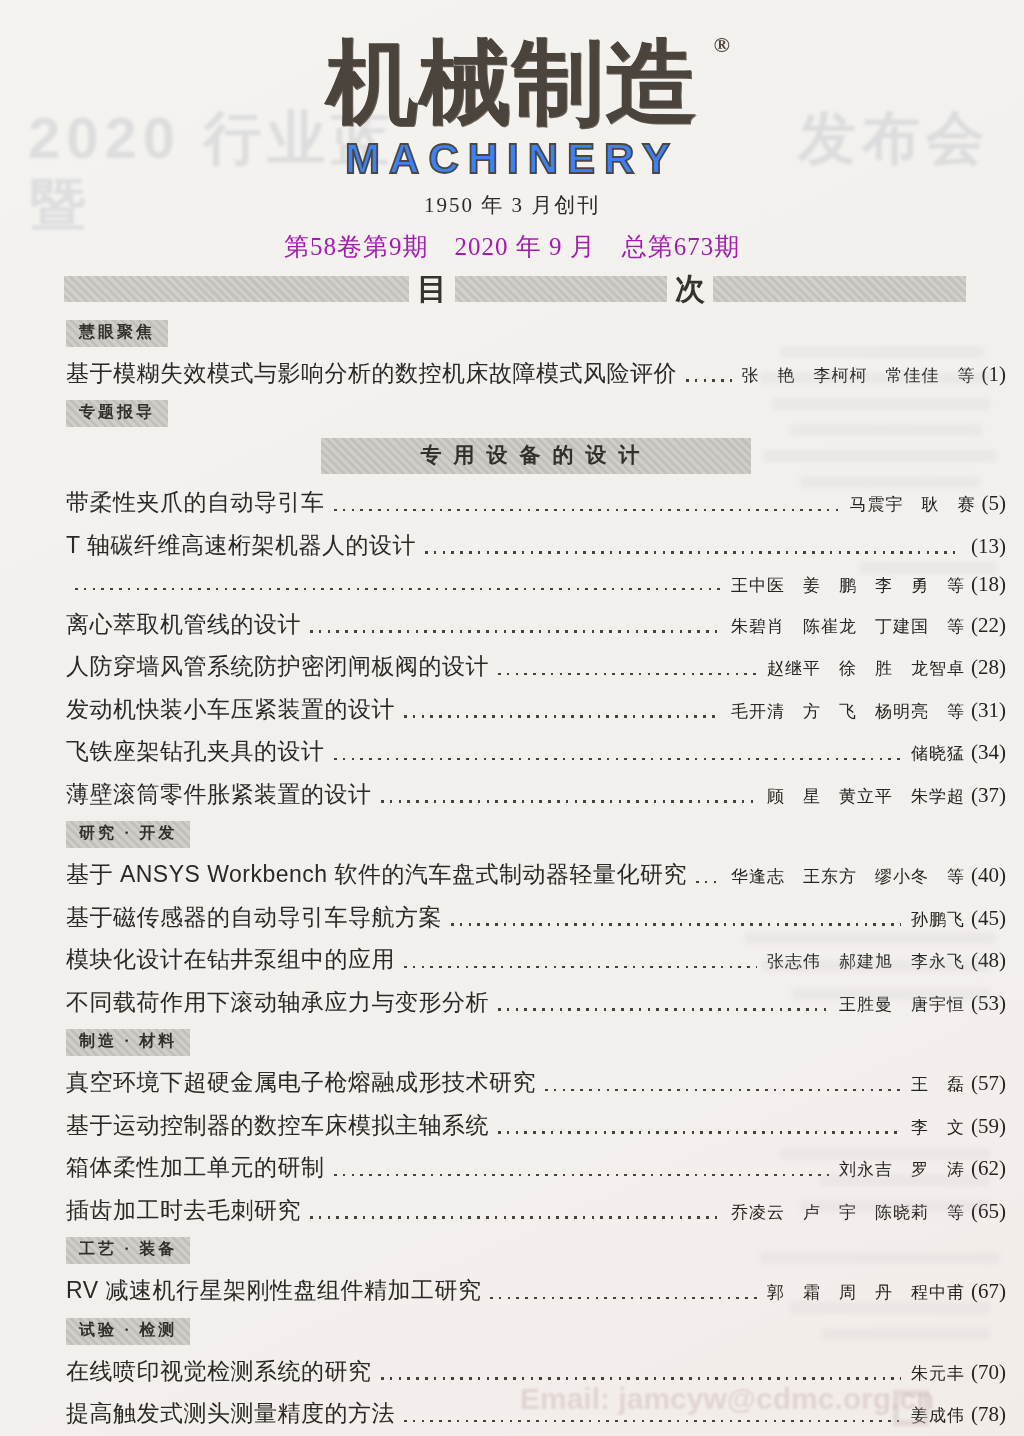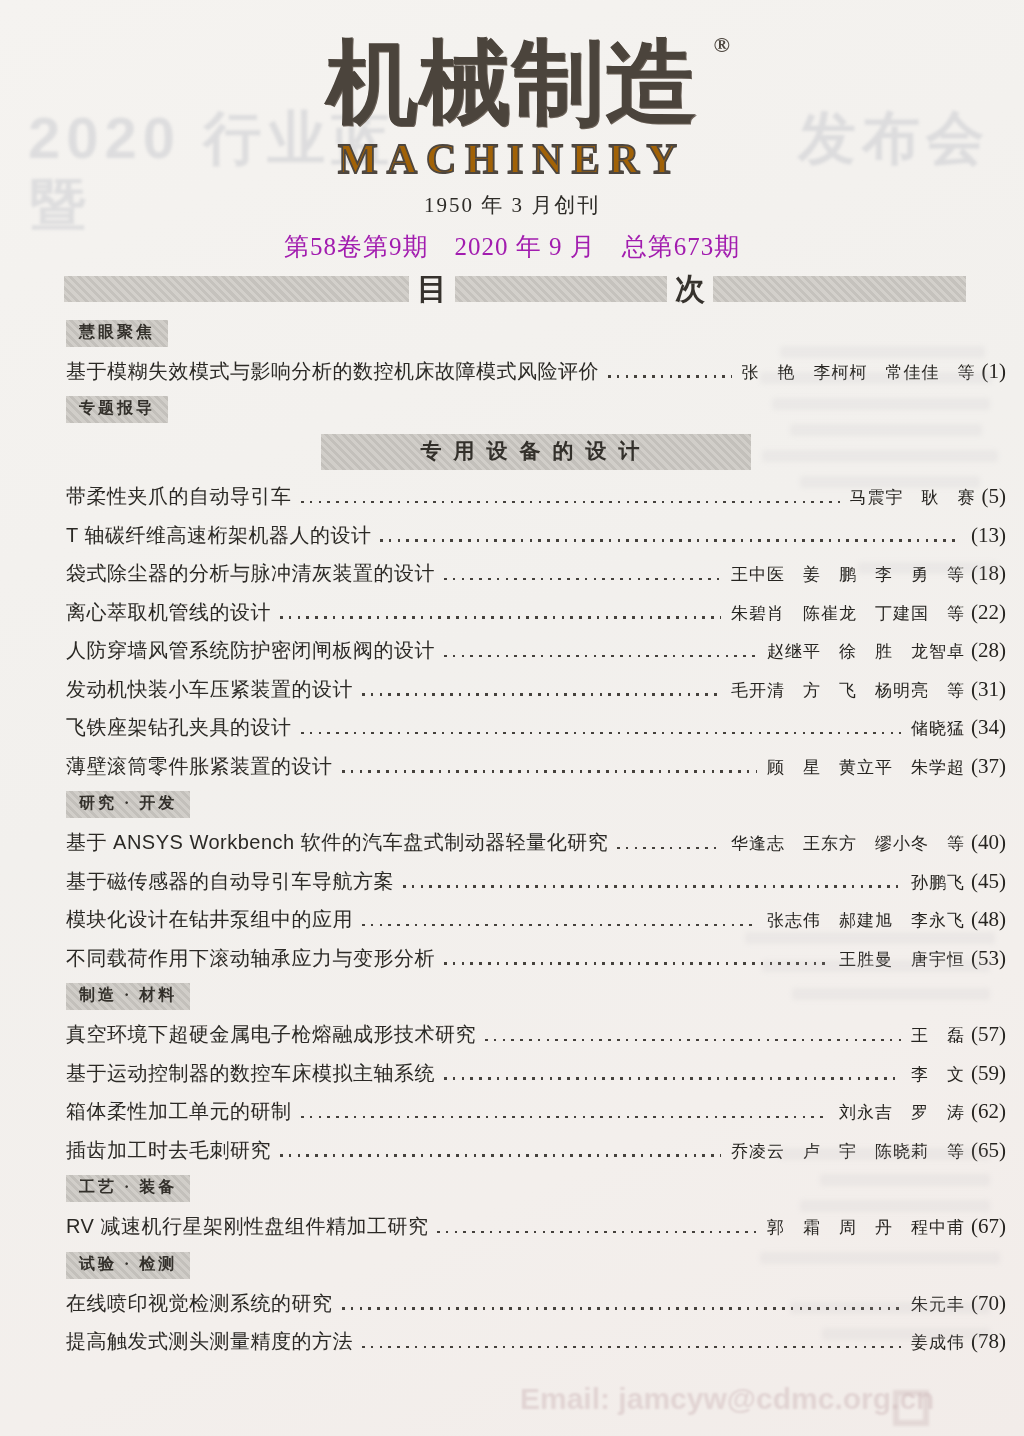--- a/index.html
+++ b/index.html
@@ -43,23 +43,23 @@
     font-weight: 900; font-size: 92px; line-height: 1.02;
     color: #4b443c; letter-spacing: 1px;
     text-shadow: 1px 1px 0 #6b6158;
   }
   .reg-mark {
     position: absolute; top: -4px; right: -32px;
     font-size: 22px; color: #4b443c; font-weight: bold;
   }
   .title-en {
     margin-top: 8px;
-    font-family: Liberation Serif, serif;
+    font-family: Liberation Sans, sans-serif;
     font-weight: bold; font-size: 42px; letter-spacing: 9px;
-    color: #a16207; -webkit-text-stroke: 1.8px #4d463f;
+    color: #3b82f6; -webkit-text-stroke: 1.8px #4d463f;
     line-height: 1;
   }
   .founded-line { margin-top: 11px; font-size: 21px; color: #2e2c28; letter-spacing: 2px; }
   .issue-line { margin-top: 11px; font-size: 25px; color: #a21caf; letter-spacing: 1px; }
 
   
   .toc-bar {
     margin: 13px 58px 0 64px; height: 27px;
     display: flex; align-items: center;
   }
@@ -89,21 +89,21 @@
   .subheader-wrap { text-align: center; margin: 4px 0 13px; }
   .subheader {
     display: inline-block; min-width: 430px; text-align: center;
     padding: 3px 20px 5px;
     font-size: 21px; font-weight: bold; color: #33302b; letter-spacing: 12px;
     background: repeating-linear-gradient(45deg, #d1cec9 0 3px, #c3c0bb 3px 6px);
   }
   .row { display: flex; align-items: baseline; margin-bottom: 11.5px; }
   .row-title {
     font-family: "Liberation Sans", sans-serif;
-    font-size: 20px; color: #2b2925; white-space: nowrap; letter-spacing: 0.5px;
+    font-size: 23px; color: #2b2925; white-space: nowrap; letter-spacing: 0.5px;
   }
   .leader {
     flex: 1; align-self: flex-end;
     height: 2.6px; margin: 0 10px 7px 9px;
     background: repeating-linear-gradient(90deg, #45413c 0 2.6px, transparent 2.6px 8.8px);
   }
   .row-authors {
     font-family: "Liberation Serif", serif;
     font-size: 17px; color: #262420; white-space: nowrap; letter-spacing: 1px;
   }
@@ -184,21 +184,20 @@
     <span class="row-page">(5)</span>
   </div>
 
   <div class="row">
     <span class="row-title">T 轴碳纤维高速桁架机器人的设计</span>
     <span class="leader"></span>
     <span class="row-page">(13)</span>
   </div>
 
   <div class="row">
-    <span class="row-title">袋式除尘器的分析与脉冲清灰装置的设计</span>
     <span class="leader"></span>
     <span class="row-authors">王中医　姜　鹏　李　勇　等</span>
     <span class="row-page">(18)</span>
   </div>
 
   <div class="row">
     <span class="row-title">离心萃取机管线的设计</span>
     <span class="leader"></span>
     <span class="row-authors">朱碧肖　陈崔龙　丁建国　等</span>
     <span class="row-page">(22)</span>

